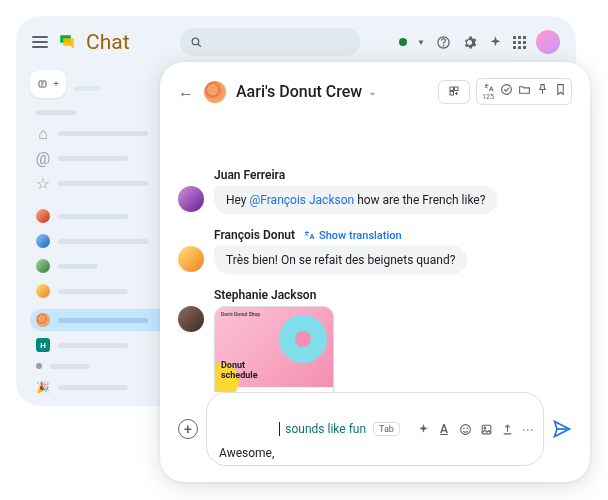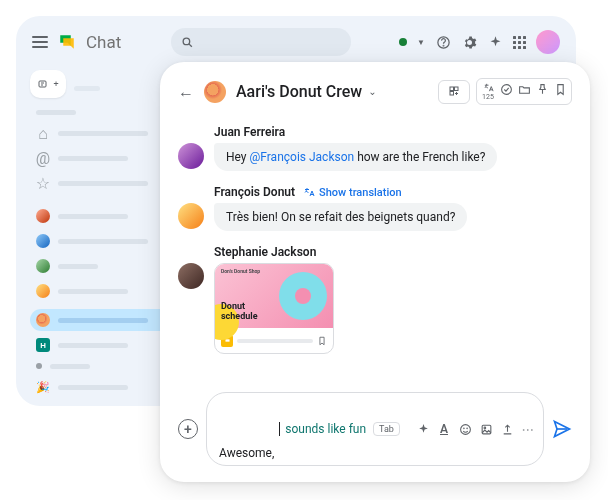--- a/index.html
+++ b/index.html
@@ -3,21 +3,21 @@
 <meta charset="utf-8">
 <style>
 * { box-sizing: border-box; margin: 0; padding: 0; }
 body { font-family: 'Google Sans', Roboto, Arial, sans-serif; background: #fff; width: 608px; height: 500px; overflow: hidden; position: relative; }
 
 .bg-window { position: absolute; left: 16px; top: 16px; width: 560px; height: 390px; background: #eef3fa; border-radius: 24px; padding: 14px 16px; }
 .bg-header { display: flex; align-items: center; gap: 10px; height: 24px; }
 .bg-menu-icon { display: flex; flex-direction: column; gap: 3px; cursor: pointer; }
 .bg-menu-icon span { display: block; width: 16px; height: 2px; background: #5f6368; border-radius: 1px; }
 .bg-logo { width: 18px; height: 18px; display: flex; align-items: center; justify-content: center; }
-.bg-title { font-size: 17px; color: #737373; font-weight: 400; }
+.bg-title { font-size: 21px; color: #a16207; font-weight: 400; }
 .bg-search { margin-left: 40px; width: 180px; height: 28px; background: #e1e8f0; border-radius: 20px; display: flex; align-items: center; padding: 0 10px; }
 .bg-header-right { margin-left: auto; display: flex; align-items: center; gap: 10px; }
 .bg-status-dot { width: 8px; height: 8px; background: #188038; border-radius: 50%; }
 .bg-chevron { color: #5f6368; font-size: 8px; }
 .bg-icon { color: #5f6368; width: 16px; height: 16px; display: flex; align-items: center; justify-content: center; }
 .bg-apps-icon { display: grid; grid-template-columns: repeat(3, 3px); gap: 2px; }
 .bg-apps-icon span { width: 3px; height: 3px; background: #5f6368; border-radius: 0.5px; }
 .bg-avatar { width: 24px; height: 24px; border-radius: 50%; background: linear-gradient(135deg, #f9c, #c9f); }
 
 .bg-sidebar { position: absolute; left: 14px; top: 54px; width: 150px; }
@@ -39,31 +39,31 @@
 .fg-back { color: #5f6368; font-size: 16px; }
 .fg-space-avatar { width: 22px; height: 22px; border-radius: 50%; background: radial-gradient(circle at 40% 40%, #f4a261 30%, #e76f51 31%, #f4a261 50%); }
 .fg-space-name { font-size: 16px; font-weight: 500; color: #202124; }
 .fg-dropdown { color: #5f6368; font-size: 10px; margin-left: -4px; }
 .fg-header-actions { margin-left: auto; display: flex; align-items: center; gap: 6px; }
 .fg-action-btn { border: 1px solid #dadce0; border-radius: 6px; padding: 3px 8px; display: flex; align-items: flex-start; gap: 4px; min-height: 24px; }
 .fg-action-btn.group { padding: 3px 4px; }
 .fg-action-icon { width: 14px; height: 14px; display: flex; align-items: center; justify-content: center; color: #5f6368; }
 .fg-action-sub { font-size: 7px; color: #5f6368; }
 
-.messages { flex: 1; overflow: hidden; }
+.messages { flex: 1; overflow: hidden; margin-top: 43px; }
 .msg { display: flex; gap: 10px; margin-bottom: 14px; }
 .msg-avatar { width: 26px; height: 26px; border-radius: 50%; margin-top: 18px; flex-shrink: 0; }
 .msg-body { flex: 1; }
 .msg-author { font-size: 12px; font-weight: 600; color: #202124; margin-bottom: 4px; display: flex; align-items: center; gap: 8px; }
 .translate-link { color: #1a73e8; font-size: 11px; font-weight: 500; display: flex; align-items: center; gap: 4px; }
 .msg-bubble { background: #f1f3f4; border-radius: 4px 16px 16px 16px; padding: 7px 12px; font-size: 12px; color: #202124; display: inline-block; max-width: 100%; }
 .mention { color: #1a73e8; }
 
 .card-att { width: 120px; border: 1px solid #dadce0; border-radius: 10px; overflow: hidden; }
-.card-thumb { height: 64px; background: linear-gradient(135deg, #fbc2d4, #f48fb1); position: relative; padding: 4px 6px; }
+.card-thumb { height: 80px; background: linear-gradient(135deg, #fbc2d4, #f48fb1); position: relative; padding: 4px 6px; }
 .card-thumb-brand { font-size: 5px; color: #3c4043; font-weight: 600; }
 .card-donut { position: absolute; right: 6px; top: 8px; width: 48px; height: 48px; border-radius: 50%; background: #80deea; }
 .card-donut::after { content: ''; position: absolute; left: 16px; top: 16px; width: 16px; height: 16px; border-radius: 50%; background: #f48fb1; }
 .card-donut2 { position: absolute; left: -12px; bottom: -12px; width: 36px; height: 36px; border-radius: 50%; background: #fdd835; }
 .card-title { position: absolute; left: 6px; bottom: 6px; font-size: 9px; font-weight: 700; color: #202124; line-height: 1.1; }
 .card-footer { display: flex; align-items: center; padding: 3px 6px; gap: 4px; }
 .card-footer-icon { width: 12px; height: 12px; background: #fbbc04; border-radius: 2px; display: flex; align-items: center; justify-content: center; }
 .card-footer-bar { flex: 1; height: 4px; background: #e8eaed; border-radius: 2px; }
 
 .composer { display: flex; align-items: center; gap: 8px; margin-top: auto; }

